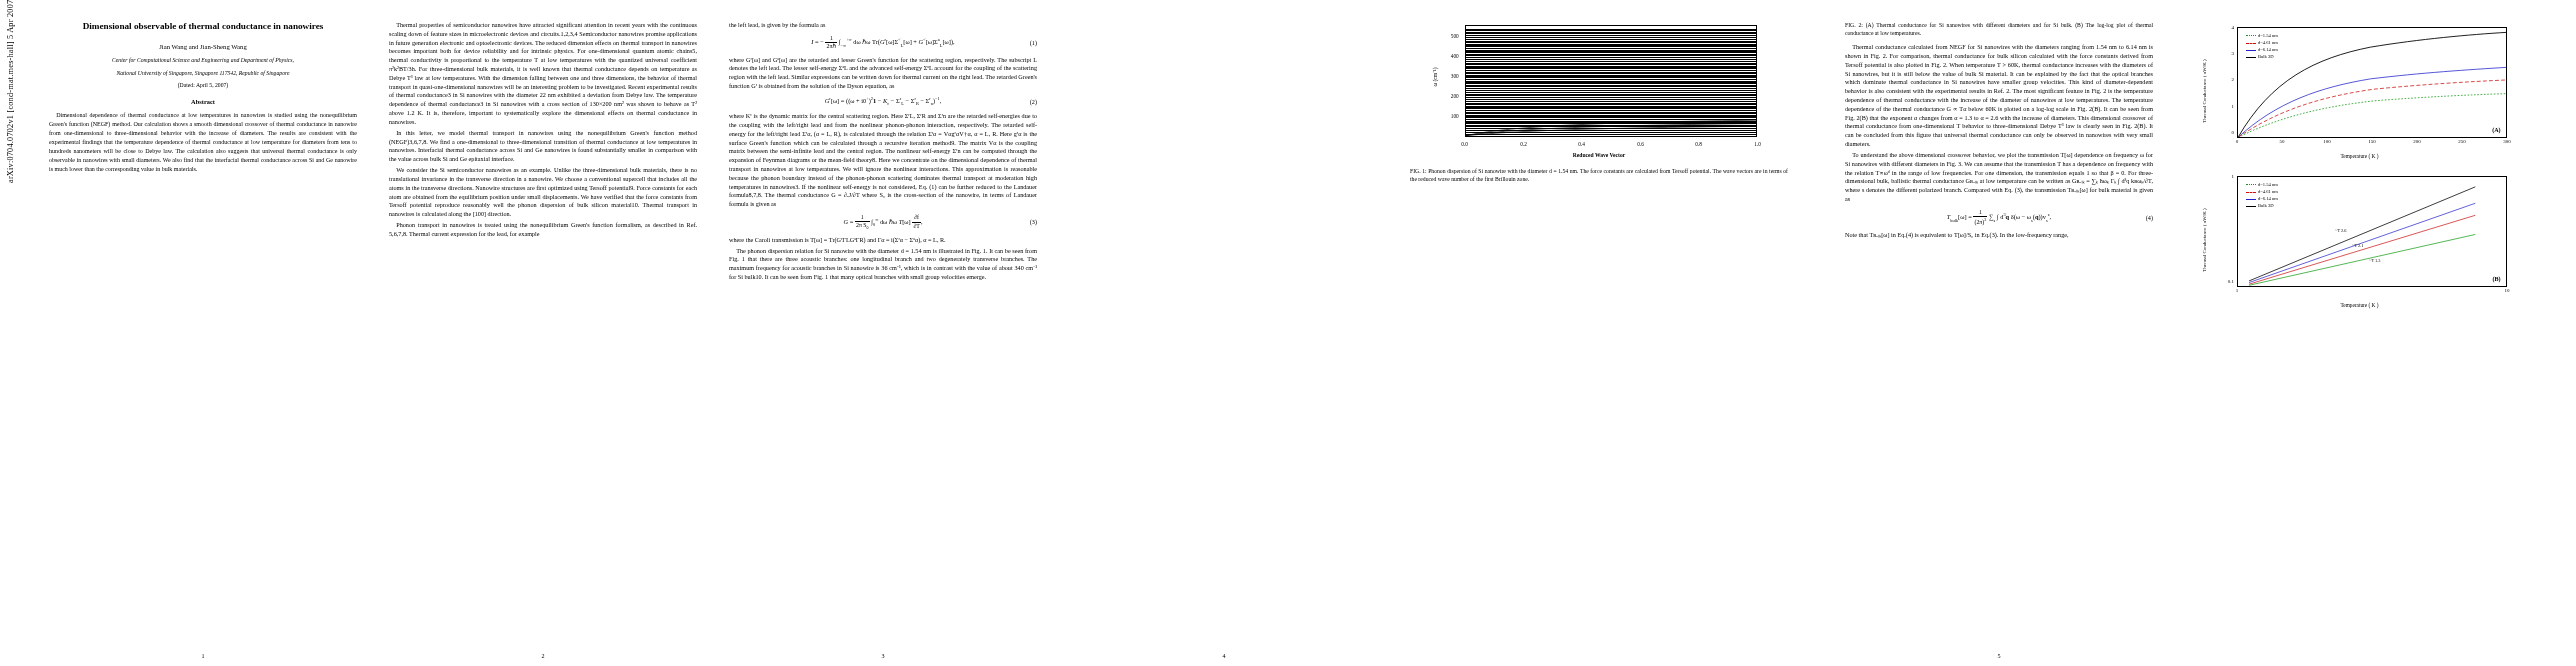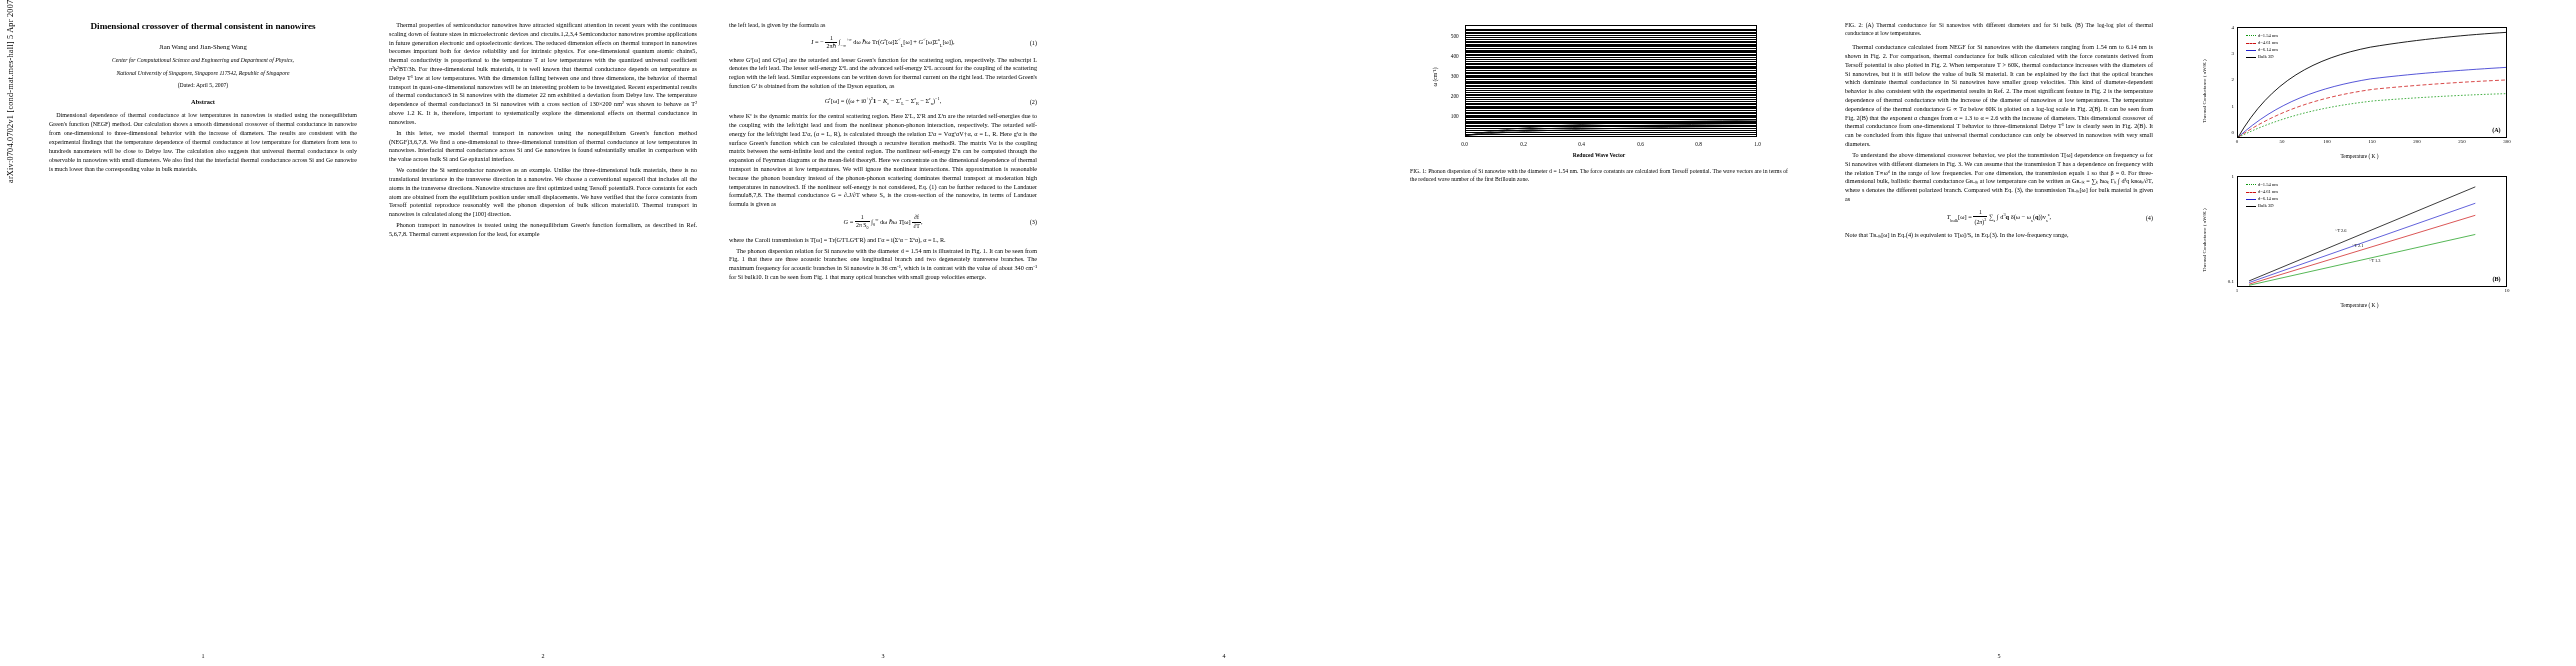--- a/index.html
+++ b/index.html
@@ -64,21 +64,21 @@
   .panlabel{position:absolute;font-size:6.1px;font-weight:bold;}
 </style>
 </head>
 <body>
 
 <div class="page">
 
   <div class="arxiv-stamp">arXiv:0704.0702v1  [cond-mat.mes-hall]  5 Apr 2007</div>
 
   <div class="col c1">
-    <div class="title">Dimensional crossover of thermal consistent in nanowires</div>
+    <div class="title">Dimensional observable of thermal conductance in nanowires</div>
     <div class="authors">Jian Wang and Jian-Sheng Wang</div>
     <div class="affil">Center for Computational Science and Engineering and Department of Physics,</div>
     <div class="affil">National University of Singapore, Singapore 117542, Republic of Singapore</div>
     <div class="dated">(Dated: April 5, 2007)</div>
     <div class="abshead">Abstract</div>
     <div class="abs">
       <p>Dimensional dependence of thermal conductance at low temperatures in nanowires is studied using the nonequilibrium Green's function (NEGF) method. Our calculation shows a smooth dimensional crossover of thermal conductance in nanowire from one-dimensional to three-dimensional behavior with the increase of diameters. The results are consistent with the experimental findings that the temperature dependence of thermal conductance at low temperature for diameters from tens to hundreds nanometers will be close to Debye law. The calculation also suggests that universal thermal conductance is only observable in nanowires with small diameters. We also find that the interfacial thermal conductance across Si and Ge nanowire is much lower than the corresponding value in bulk materials.</p>
     </div>
   </div>
   <div class="pagenum c1" style="left:49px;">1</div>

